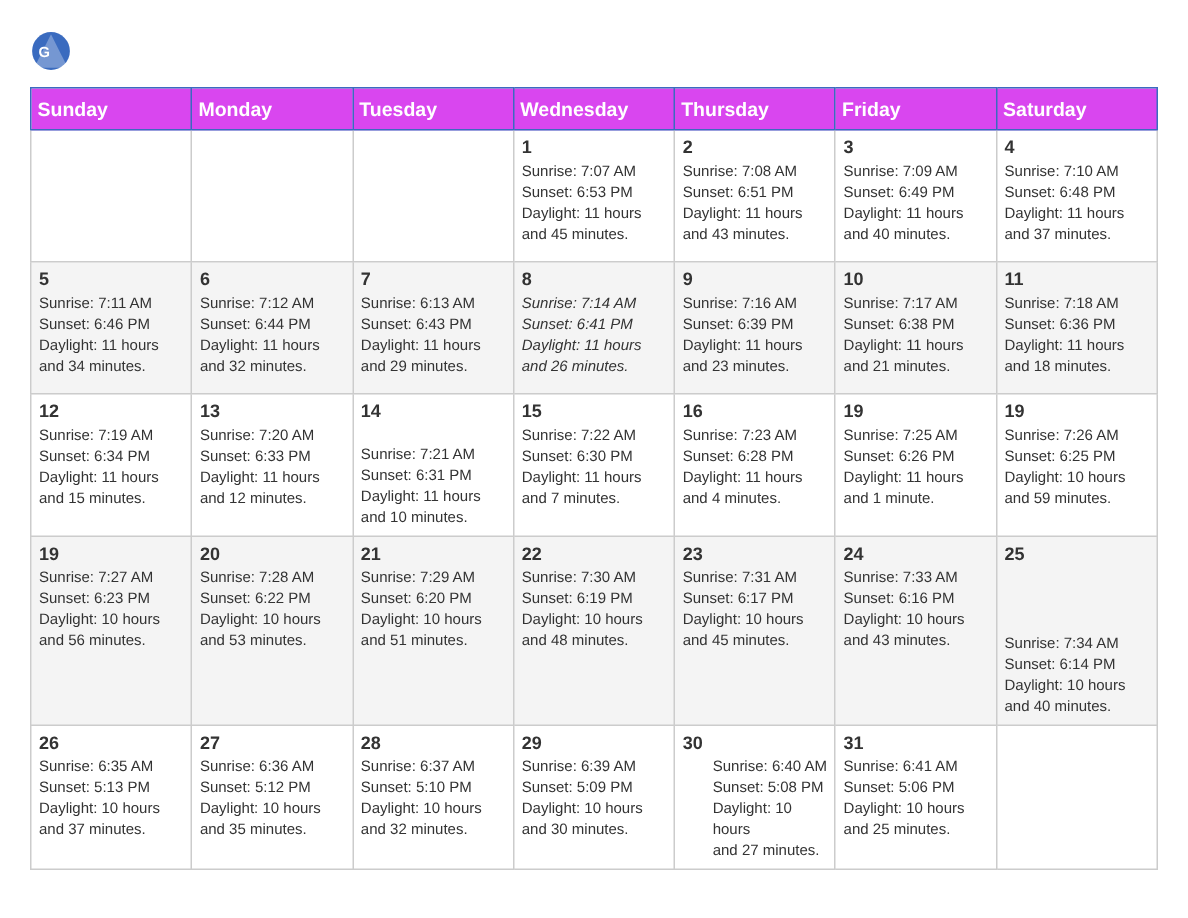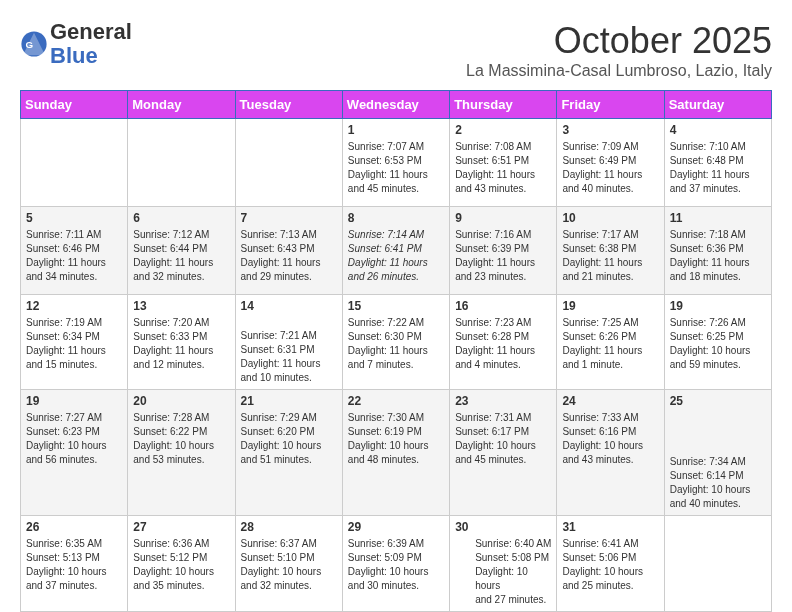--- a/index.html
+++ b/index.html
@@ -88,28 +88,20 @@
 <body>
 
 <div class="page">
   <div class="header">
     <div class="logo">
       <svg class="logo-icon" viewBox="0 0 40 40">
         <circle cx="20" cy="20" r="18" fill="#3a6bbf"></circle>
         <polygon points="20,4 36,36 4,36" fill="white" opacity="0.3"></polygon>
         <text x="8" y="26" font-size="14" font-weight="bold" fill="white">G</text>
       </svg>
-      <div class="logo-text">
-        <span class="logo-general">General</span><br>
-        <span class="logo-blue">Blue</span>
-      </div>
-    </div>
-    <div class="title-block">
-      <div class="calendar-title">October 2025</div>
-      <div class="calendar-subtitle">La Massimina-Casal Lumbroso, Lazio, Italy</div>
     </div>
   </div>
 
   <table>
     <thead>
       <tr>
       <th>Sunday</th>
           <th>Monday</th>
           <th>Tuesday</th>
           <th>Wednesday</th>
@@ -162,21 +154,21 @@
           </td>
           <td>
             <div class="day-number">6</div>
             <div class="day-info" style="white-space: pre-line;">Sunrise: 7:12 AM
 Sunset: 6:44 PM
 Daylight: 11 hours
 and 32 minutes.</div>
           </td>
           <td>
             <div class="day-number">7</div>
-            <div class="day-info" style="white-space: pre-line;">Sunrise: 7:13 AM
+            <div class="day-info" style="white-space: pre-line;">Sunrise: 6:13 AM
 Sunset: 6:43 PM
 Daylight: 11 hours
 and 29 minutes.</div>
           </td>
           <td>
             <div class="day-number">8</div>
             <div class="day-info" style="white-space: pre-line; font-style: italic;">Sunrise: 7:14 AM
 Sunset: 6:41 PM
 Daylight: 11 hours
 and 26 minutes.</div>

